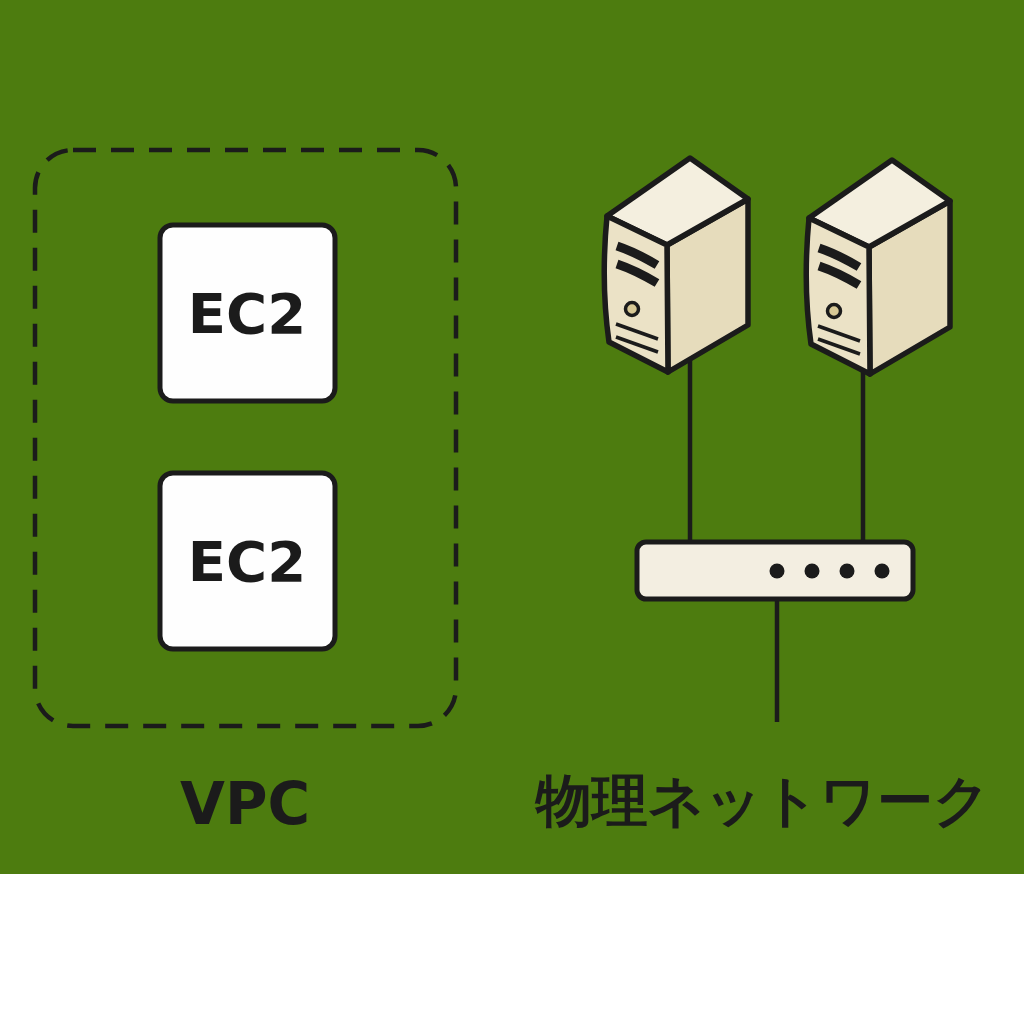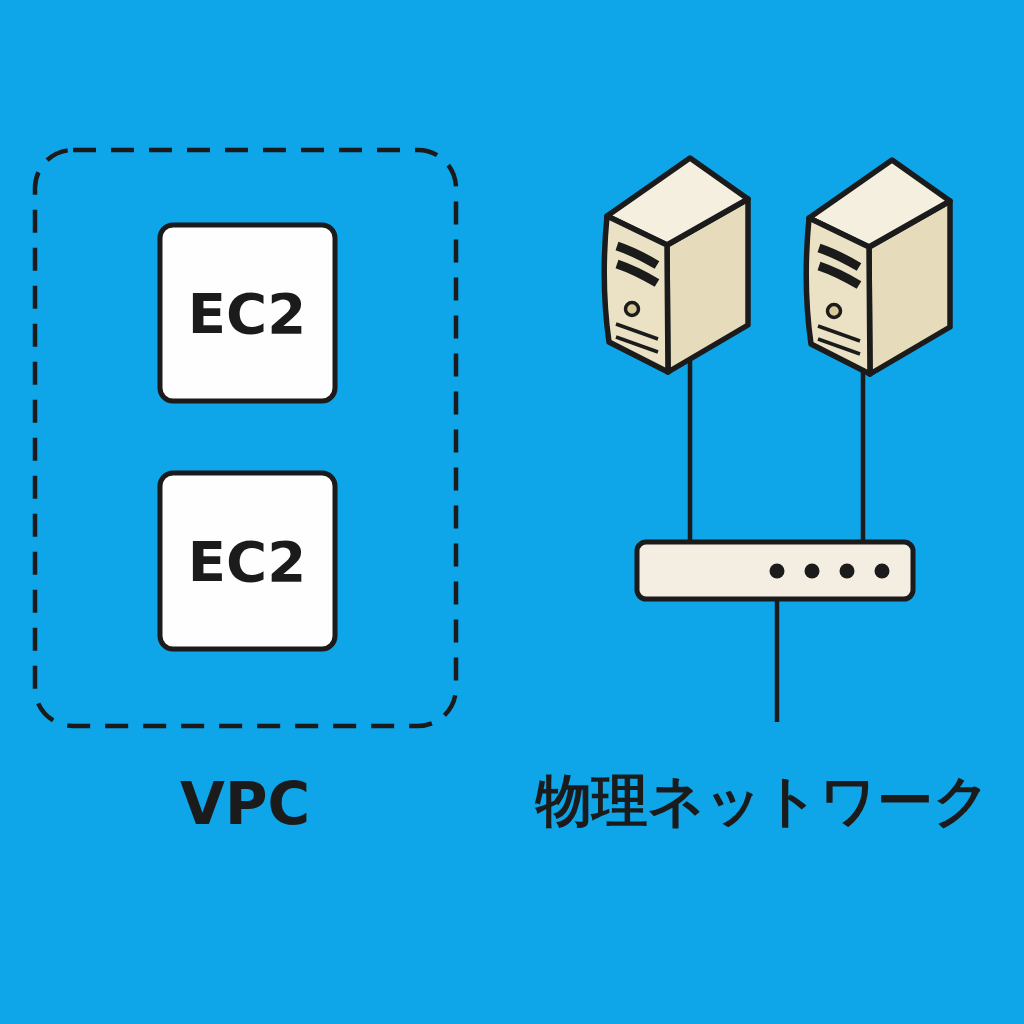--- a/index.html
+++ b/index.html
@@ -3,22 +3,22 @@
 <meta charset="utf-8">
 <style>
   html, body {
     margin: 0;
     padding: 0;
     background: #ffffff;
   }
   .stage {
     position: relative;
     width: 1024px;
-    height: 1024px;
-    background: #0ea5e9;
+    height: 874px;
+    background: #4d7c0f;
     overflow: hidden;
     font-family: "DejaVu Sans", sans-serif;
   }
   svg { display: block; width: 1024px; height: 1024px; }
   .ink-stroke { stroke: #1b1b1b; }
   .no-fill { fill: none; }
   text {
     font-family: "DejaVu Sans", "Liberation Sans", sans-serif;
     font-weight: 700;
     fill: #1b1b1b;

